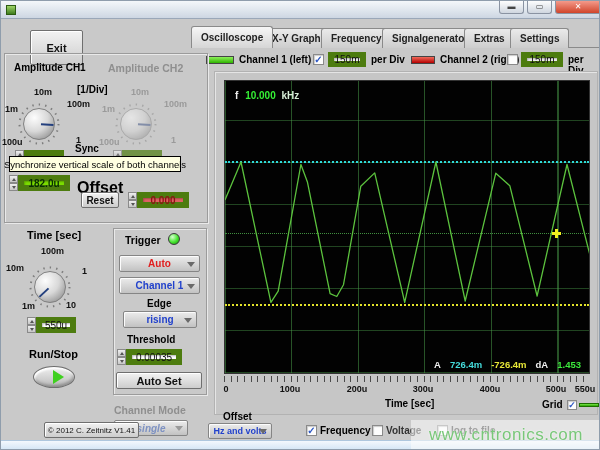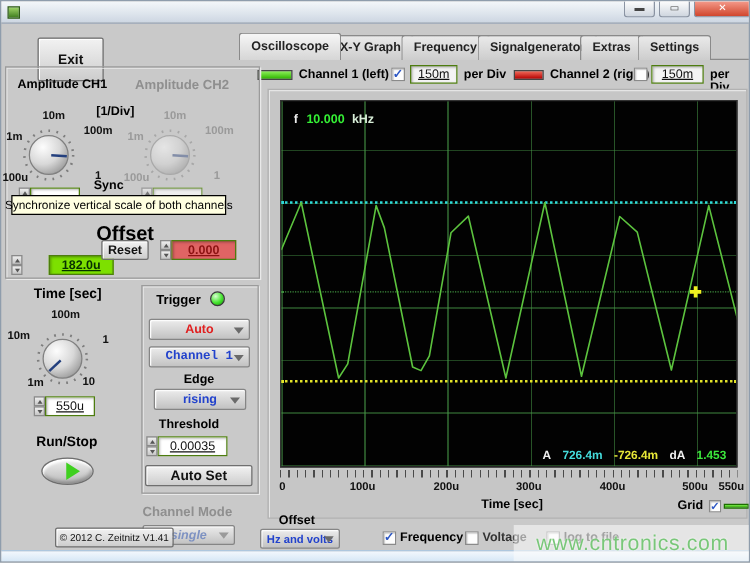--- a/index.html
+++ b/index.html
@@ -21,22 +21,22 @@
   .app-icon { width:10px; height:10px; margin-left:5px; background:linear-gradient(#9fd468,#3f7d1e); border:1px solid #2c5b12; }
   .winbtn { position:absolute; top:0; height:13px; border:1px solid #8a93a2; border-top:none;
     border-radius:0 0 3px 3px; background:linear-gradient(#fdfdfd,#cfd6df);
     font-size:8px; color:#444; text-align:center; line-height:11px; }
   .winbtn.close { background:linear-gradient(#f49a8a,#d0452c); color:#fff; }
 
   
   .btn3d { background:linear-gradient(#f2f2f2,#cdcdcd); border:1px solid #6f6f6f; border-radius:2px;
     box-shadow:inset 1px 1px 0 #ffffff; display:flex; align-items:center; justify-content:center;
     font-weight:bold; color:#111; cursor:default; }
-  .field { background:#fff; border:1px solid #4d7c0f; box-shadow:inset 1px 1px 2px rgba(0,0,0,.28);
-    display:flex; align-items:center; justify-content:center; font-size:10px; color:#111;text-decoration:underline; }
+  .field { background:#fff; border:6px solid #4d7c0f; box-shadow:inset 1px 1px 2px rgba(0,0,0,.28);
+    display:flex; align-items:center; justify-content:center; font-size:10px; color:#111; }
   .dd { background:linear-gradient(#ececec,#c2c2c2); border:1px solid #858585; border-radius:2px;
     box-shadow:inset 1px 1px 0 #fcfcfc; display:flex; align-items:center; justify-content:center;
     font-weight:bold; font-size:10px; position:absolute; }
   .dd .arr { position:absolute; right:4px; top:50%; margin-top:-2px; width:0; height:0;
     border-left:4px solid transparent; border-right:4px solid transparent; border-top:5px solid #6a6a6a; }
   .cb { width:11px; height:11px; background:#fdfdfd; border:1px solid #8a8a8a;
     box-shadow:inset 1px 1px 1px rgba(0,0,0,.2); font-size:10px; line-height:9px; text-align:center;
     color:#2b56c4; font-weight:bold; }
   .spin { width:9px; display:flex; flex-direction:column; }
   .spin span { flex:1; background:linear-gradient(#efefef,#c6c6c6); border:1px solid #8a8a8a;
@@ -178,21 +178,21 @@
   <span class="spin" style="height:13px;">
       <span class="up"></span>
       <span class="dn"></span>
     </span>
   <span class="field" style="width:40px;height:13px;"></span>
 </div>
 
 <div class="abs tooltip" style="left:8px;top:155px;width:172px;height:16px;">Synchronize vertical scale of both channels</div>
 
 <div class="abs b" style="left:76px;top:178px;font-size:16px;">Offset</div>
-<div class="abs" style="left:8px;top:203px;display:flex;gap:21px;">
+<div class="abs" style="left:8px;top:174px;display:flex;">
   <span class="spin" style="height:16px;">
       <span class="up"></span>
       <span class="dn"></span>
     </span>
   <span class="field b" style="width:52px;height:16px;background:#7de000;color:#073000;">182.0u</span>
 </div>
 <div class="abs btn3d" style="left:80px;top:191px;width:38px;height:16px;font-size:10px;">Reset</div>
 <div class="abs" style="left:127px;top:191px;display:flex;">
   <span class="spin" style="height:16px;">
       <span class="up"></span>
@@ -226,21 +226,21 @@
 </div>
 
 <div class="abs etched" style="left:112px;top:227px;width:94px;height:167px;"></div>
 <div class="abs b" style="left:124px;top:233px;font-size:10.5px;">Trigger</div>
 <div class="abs led" style="left:167px;top:232px;"></div>
 
 <div class="dd" style="left:118px;top:254px;width:81px;height:17px;color:#e02020;">
   <span>Auto</span>
   <span class="arr"></span>
 </div>
-<div class="dd" style="left:118px;top:276px;width:81px;height:17px;color:#2242cc;font-family:Liberation Mono, monospace;">
+<div class="dd" style="left:118px;top:276px;width:81px;height:17px;color:#2242cc;">
   <span>Channel 1</span>
   <span class="arr"></span>
 </div>
 <div class="abs b" style="left:146px;top:297px;font-size:10px;">Edge</div>
 <div class="dd" style="left:122px;top:310px;width:74px;height:17px;color:#2242cc;">
   <span>rising</span>
   <span class="arr"></span>
 </div>
 <div class="abs b" style="left:126px;top:333px;font-size:10px;">Threshold</div>
 <div class="abs" style="left:116px;top:348px;display:flex;">

